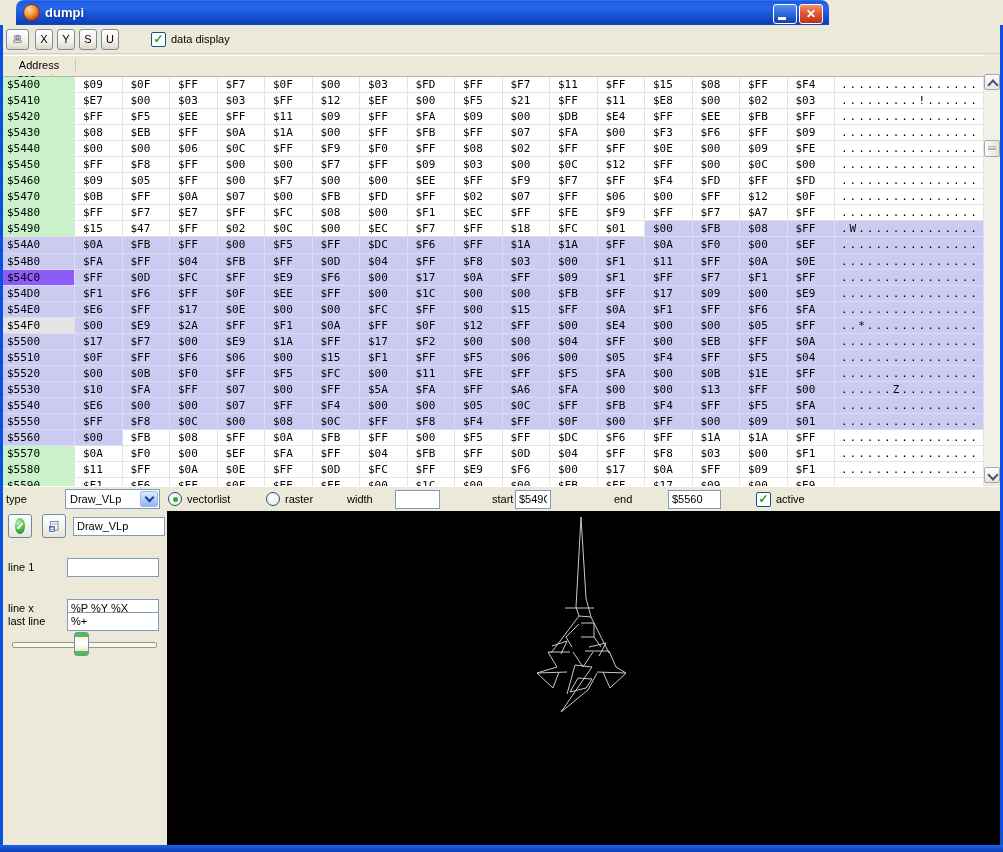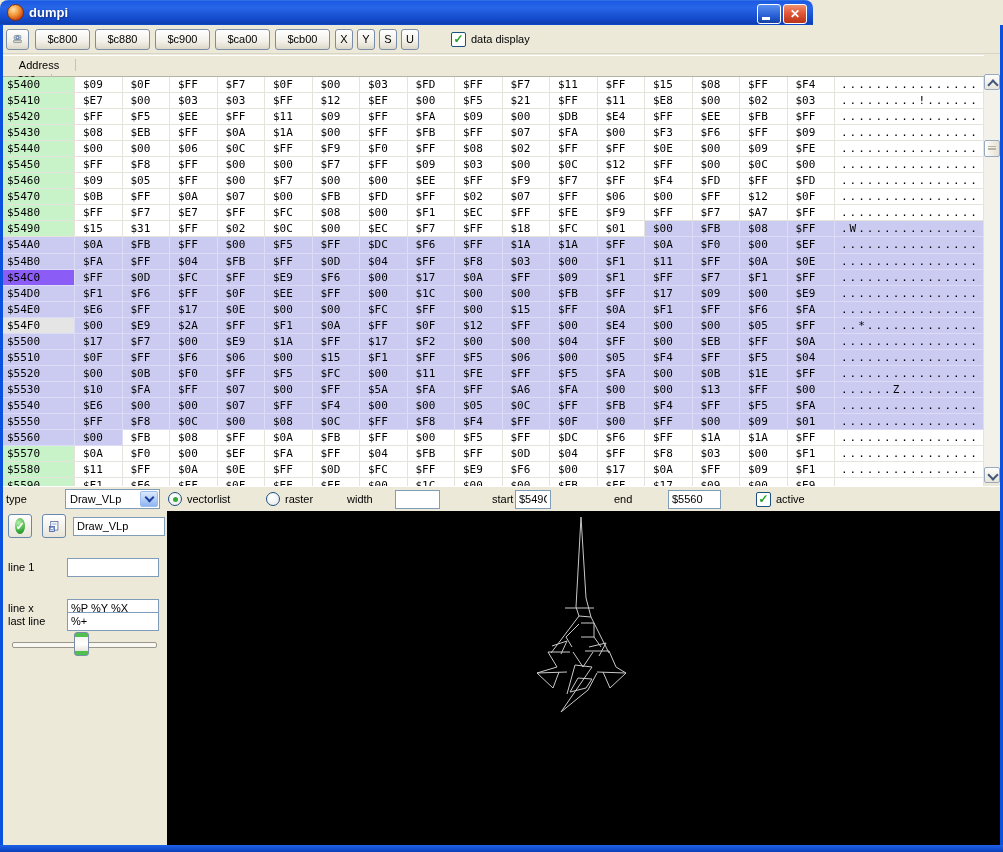--- a/index.html
+++ b/index.html
@@ -1,19 +1,19 @@
 <!DOCTYPE html>
 <html><head>
 <meta charset="utf-8">
 <style>
   html,body{margin:0;padding:0;background:#777;}
   #win{position:relative;width:1003px;height:852px;font-family:"Liberation Sans",sans-serif;
        font-size:11px;color:#000;overflow:hidden;background:#ECE9D8;}
   
-  .titlebar{position:absolute;left:0;top:0;width:813px;height:25px;
+  .titlebar{position:absolute;left:16px;top:0;width:813px;height:25px;
     background:linear-gradient(180deg,#3A7BE8 0%,#1C5AE4 6%,#2866E8 30%,#1148C8 80%,#0E3FAF 96%,#0A51E0 100%);
     border-radius:8px 8px 0 0;display:flex;align-items:center;}
   .border-l{position:absolute;left:0;top:25px;width:3px;height:820px;background:#0A51E0;}
   .border-r{position:absolute;left:1000px;top:25px;width:3px;height:820px;background:#0A51E0;}
   .border-b{position:absolute;left:0;top:845px;width:1003px;height:7px;background:linear-gradient(180deg,#1E62EA,#0A3FB8);}
   .app-icon{width:15px;height:15px;border-radius:50%;margin:0 5px 0 7px;
     background:radial-gradient(circle at 35% 30%,#FFE0A8,#F09030 45%,#C03010 85%);
     border:1px solid #803010;}
   .title-text{color:#fff;font-weight:bold;font-size:13px;text-shadow:1px 1px 2px #103080;}
   .cap-btns{position:absolute;right:6px;top:4px;display:flex;gap:2px;}
@@ -114,27 +114,20 @@
     <div class="toolbar">
       <button class="xpbtn tool">
         <svg width="15" height="14" viewBox="0 0 15 14">
           <rect x="2" y="1" width="11" height="7" rx="2" fill="#C8D4E4" stroke="#5A6E88"></rect>
           <circle cx="7.5" cy="4.5" r="2.6" fill="#8FB0D8" stroke="#44587E"></circle>
           <circle cx="7.5" cy="4.5" r="1.1" fill="#E8F0FA"></circle>
           <rect x="1" y="9" width="13" height="4" rx="1" fill="#DDD8C8" stroke="#5A6E88"></rect>
         </svg>
       </button>
       <span style="display:flex;">
-          <button class="xpbtn bank">$c800</button>
-          <button class="xpbtn bank">$c880</button>
-          <button class="xpbtn bank">$c900</button>
-          <button class="xpbtn bank">$ca00</button>
-          <button class="xpbtn bank">$cb00</button>
-        </span>
-      <span style="display:flex;">
           <button class="xpbtn axis">X</button>
           <button class="xpbtn axis">Y</button>
           <button class="xpbtn axis">S</button>
           <button class="xpbtn axis">U</button>
         </span>
       <span class="tb-check">
         <span class="chk">✓</span>
         <span class="lbl">data display</span>
       </span>
     </div>
@@ -336,21 +329,21 @@
           <div class="cell hex">$F9</div>
           <div class="cell hex">$FF</div>
           <div class="cell hex">$F7</div>
           <div class="cell hex">$A7</div>
           <div class="cell hex">$FF</div>
           <div class="cell chars">................</div>
         </div>
         <div class="hrow">
           <div class="cell addr">$5490</div>
           <div class="cell hex">$15</div>
-          <div class="cell hex">$31</div>
+          <div class="cell hex">$47</div>
           <div class="cell hex">$FF</div>
           <div class="cell hex">$02</div>
           <div class="cell hex">$0C</div>
           <div class="cell hex">$00</div>
           <div class="cell hex">$EC</div>
           <div class="cell hex">$F7</div>
           <div class="cell hex">$FF</div>
           <div class="cell hex">$18</div>
           <div class="cell hex">$FC</div>
           <div class="cell hex">$01</div>

